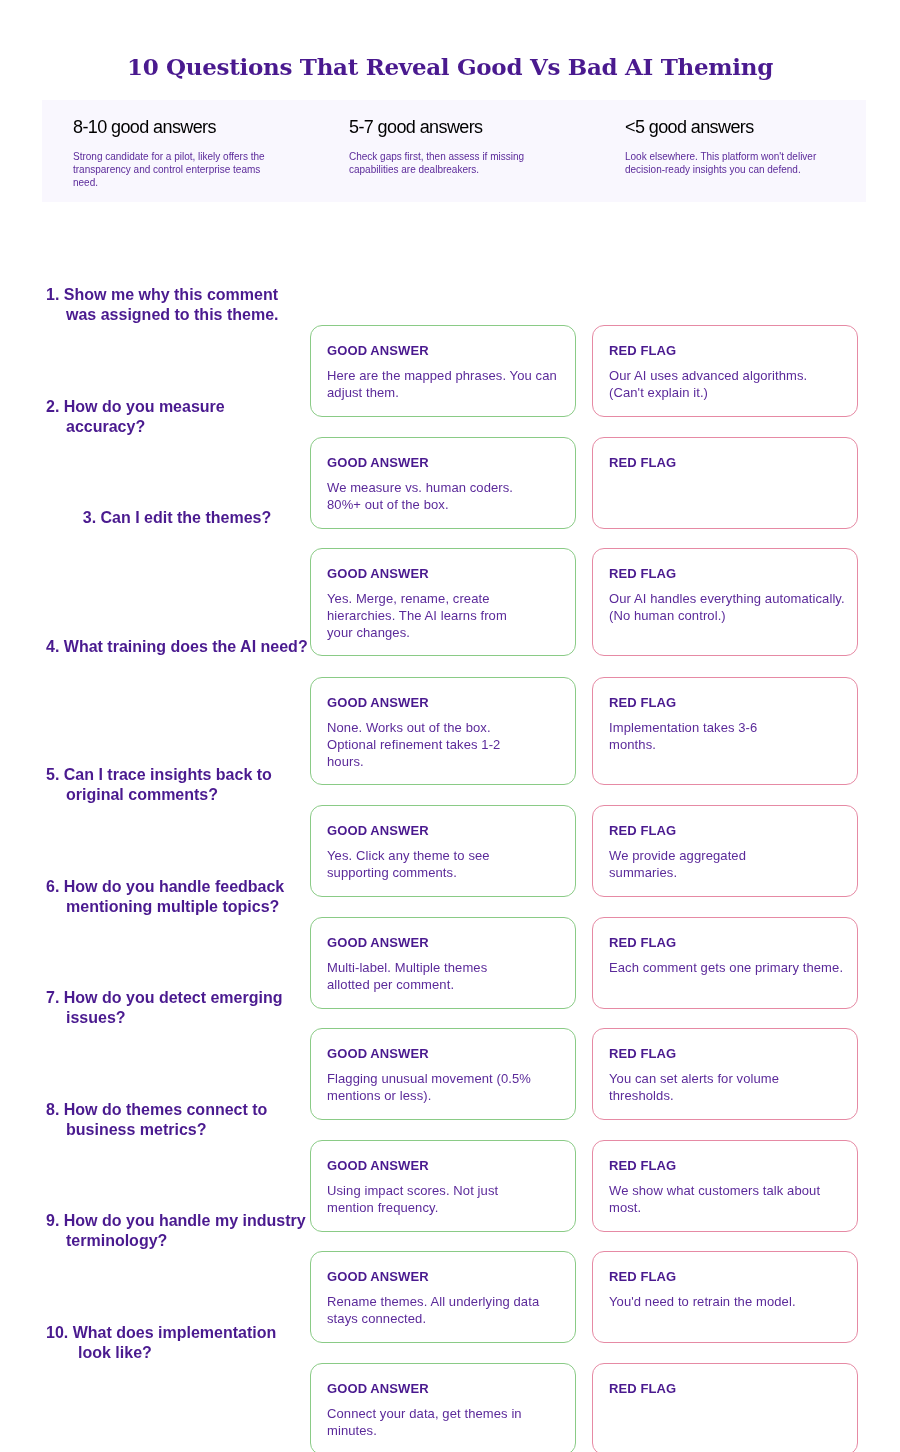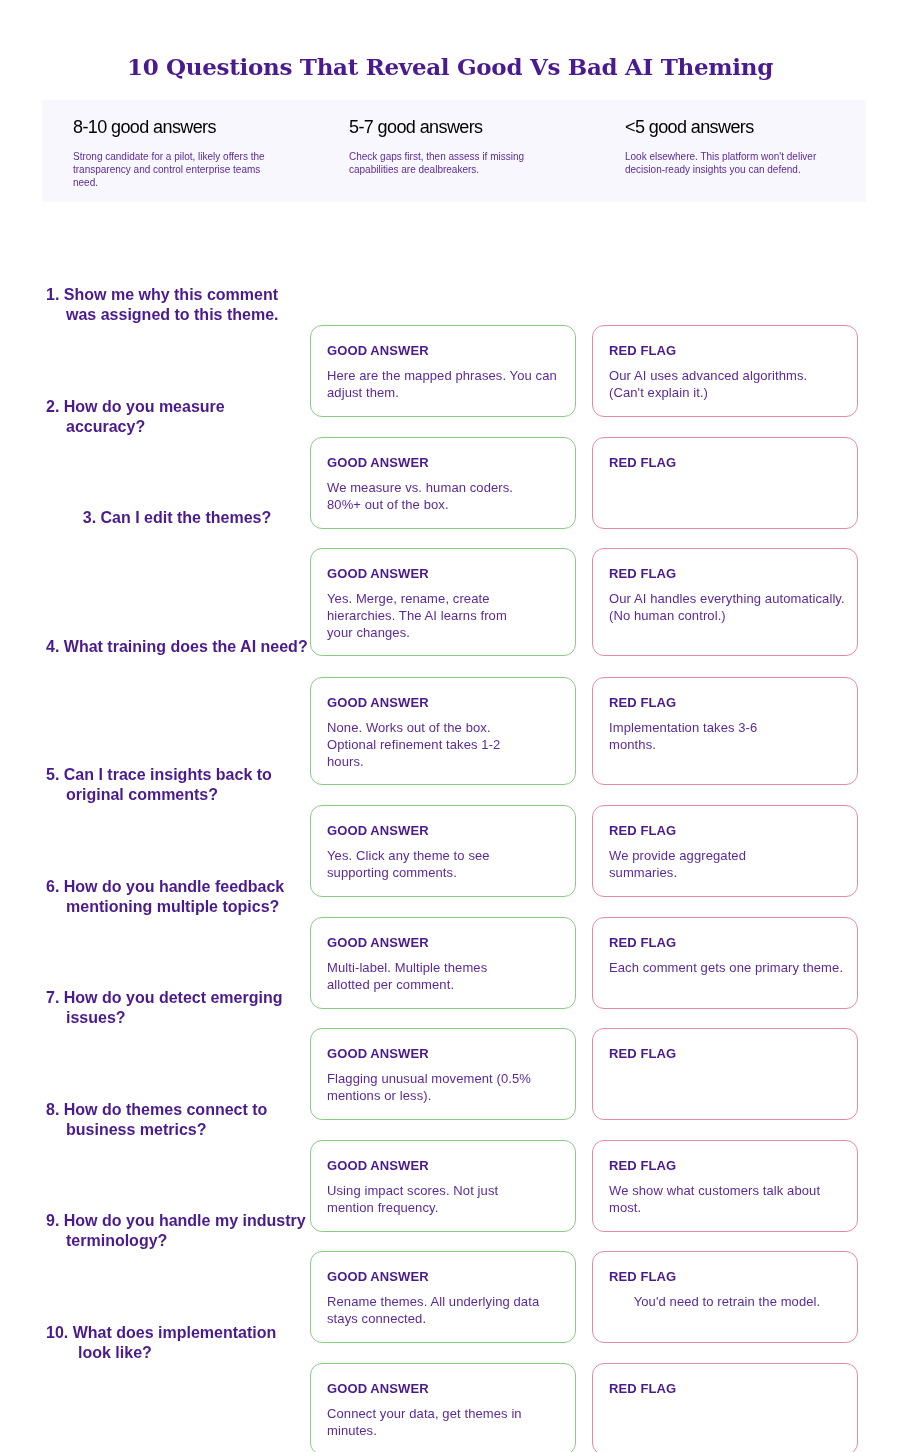--- a/index.html
+++ b/index.html
@@ -139,20 +139,21 @@
 </div>
 
 <div class="q-row" style="top:988px;">
   <div class="question" style="top:0px;">7. How do you detect emerging issues?</div>
   <div class="card good" style="height:92px;">
     <div class="label">GOOD ANSWER</div>
     <div class="text" style="width:210px;">Flagging unusual movement (0.5% mentions or less).</div>
   </div>
   <div class="card bad" style="height:92px;">
     <div class="label">RED FLAG</div>
+    <div class="text" style="width:210px;">You can set alerts for volume thresholds.</div>
   </div>
 </div>
 
 <div class="q-row" style="top:1100px;">
   <div class="question" style="top:0px;">8. How do themes connect to business metrics?</div>
   <div class="card good" style="height:92px;">
     <div class="label">GOOD ANSWER</div>
     <div class="text" style="width:210px;">Using impact scores. Not just mention frequency.</div>
   </div>
   <div class="card bad" style="height:92px;">
@@ -162,21 +163,21 @@
 </div>
 
 <div class="q-row" style="top:1211px;">
   <div class="question" style="top:0px;">9. How do you handle my industry terminology?</div>
   <div class="card good" style="height:92px;">
     <div class="label">GOOD ANSWER</div>
     <div class="text" style="width:225px;">Rename themes. All underlying data stays connected.</div>
   </div>
   <div class="card bad" style="height:92px;">
     <div class="label">RED FLAG</div>
-    <div class="text" style="width:236px;text-align:center;">You'd need to retrain the model.</div>
+    <div class="text" style="width:236px;">You'd need to retrain the model.</div>
   </div>
 </div>
 
 <div class="q-row" style="top:1323px;">
   <div class="question q10" style="top:0px;">10. What does implementation look like?</div>
   <div class="card good" style="height:92px;">
     <div class="label">GOOD ANSWER</div>
     <div class="text" style="width:236px;">Connect your data, get themes in minutes.</div>
   </div>
   <div class="card bad" style="height:92px;">

